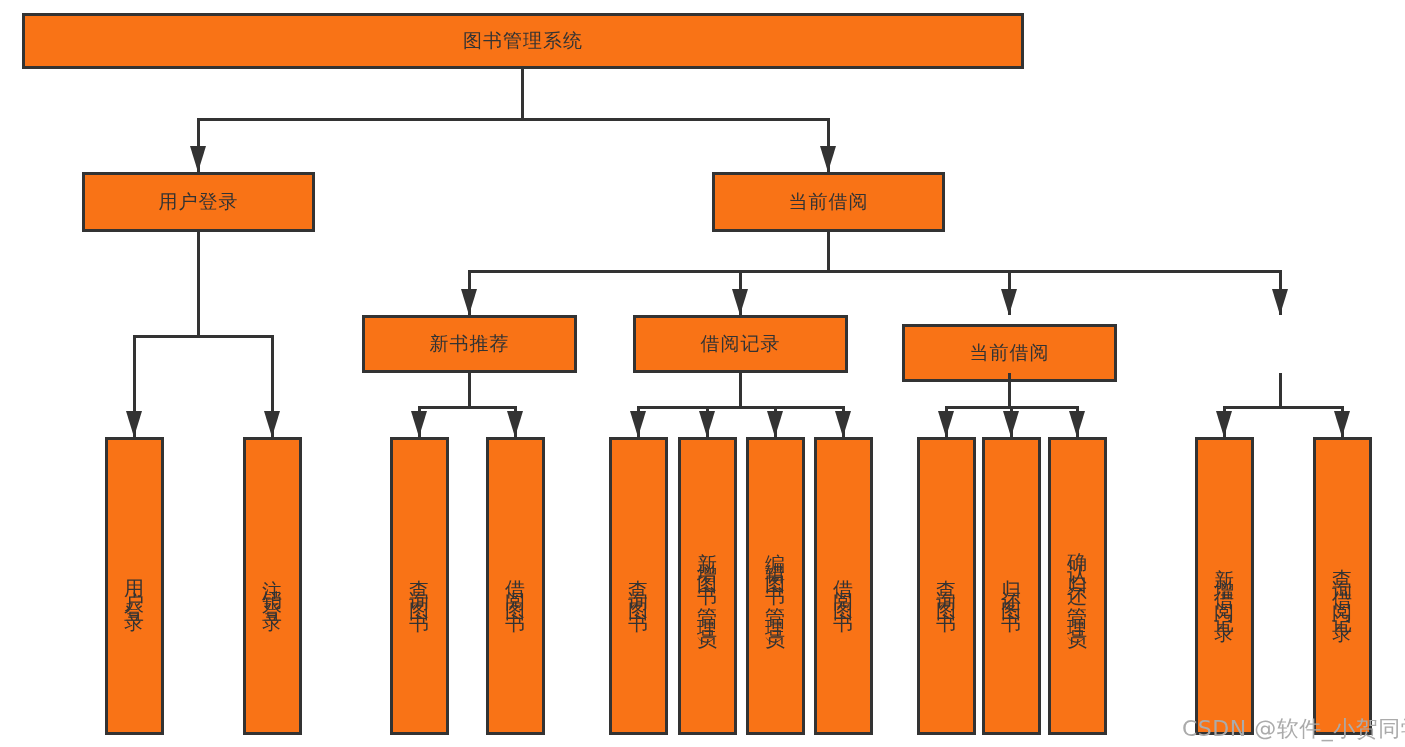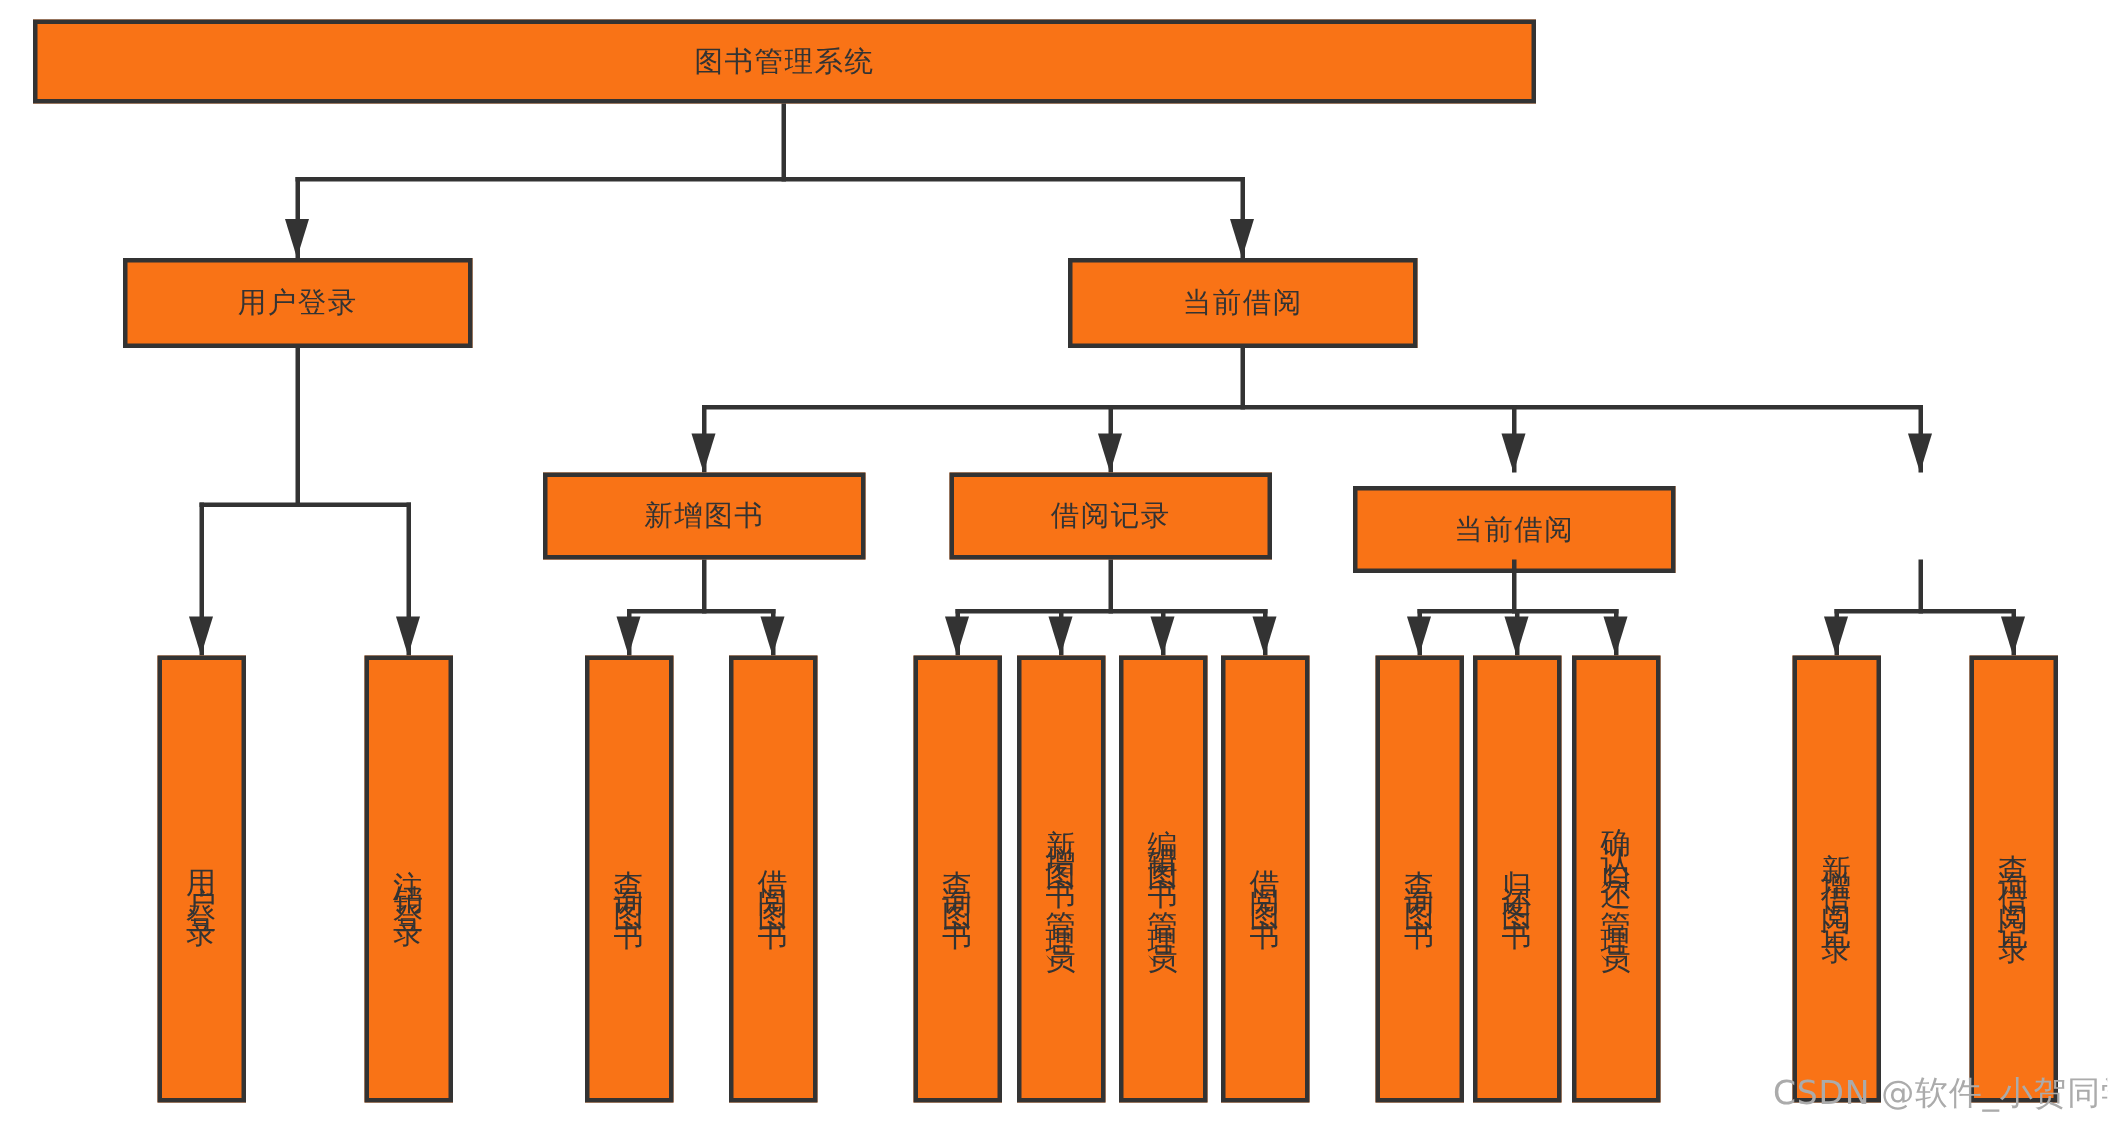--- a/index.html
+++ b/index.html
@@ -64,21 +64,21 @@
   <div class="hl" style="left:468px;top:270px;width:814px"></div>
   <div class="vl" style="left:468px;top:270px;height:45px"></div>
   <div class="vl" style="left:739px;top:270px;height:45px"></div>
   <div class="vl" style="left:1008px;top:270px;height:45px"></div>
   <div class="vl" style="left:1279px;top:270px;height:45px"></div>
   <div class="ar" style="left:461px;top:289px"></div>
   <div class="ar" style="left:732px;top:289px"></div>
   <div class="ar" style="left:1001px;top:289px"></div>
   <div class="ar" style="left:1272px;top:289px"></div>
 
-  <div class="node" style="left:362px;top:315px;width:215px;height:58px">新增图书</div>
+  <div class="node" style="left:362px;top:315px;width:215px;height:58px">新书推荐</div>
   <div class="node" style="left:633px;top:315px;width:215px;height:58px">借阅记录</div>
   <div class="node" style="left:902px;top:324px;width:215px;height:58px">当前借阅</div>
 
   <div class="vl" style="left:468px;top:373px;height:36px"></div>
   <div class="hl" style="left:418px;top:406px;width:99px"></div>
   <div class="vl" style="left:418px;top:406px;height:31px"></div>
   <div class="vl" style="left:514px;top:406px;height:31px"></div>
   <div class="ar" style="left:411px;top:411px"></div>
   <div class="ar" style="left:507px;top:411px"></div>
 

